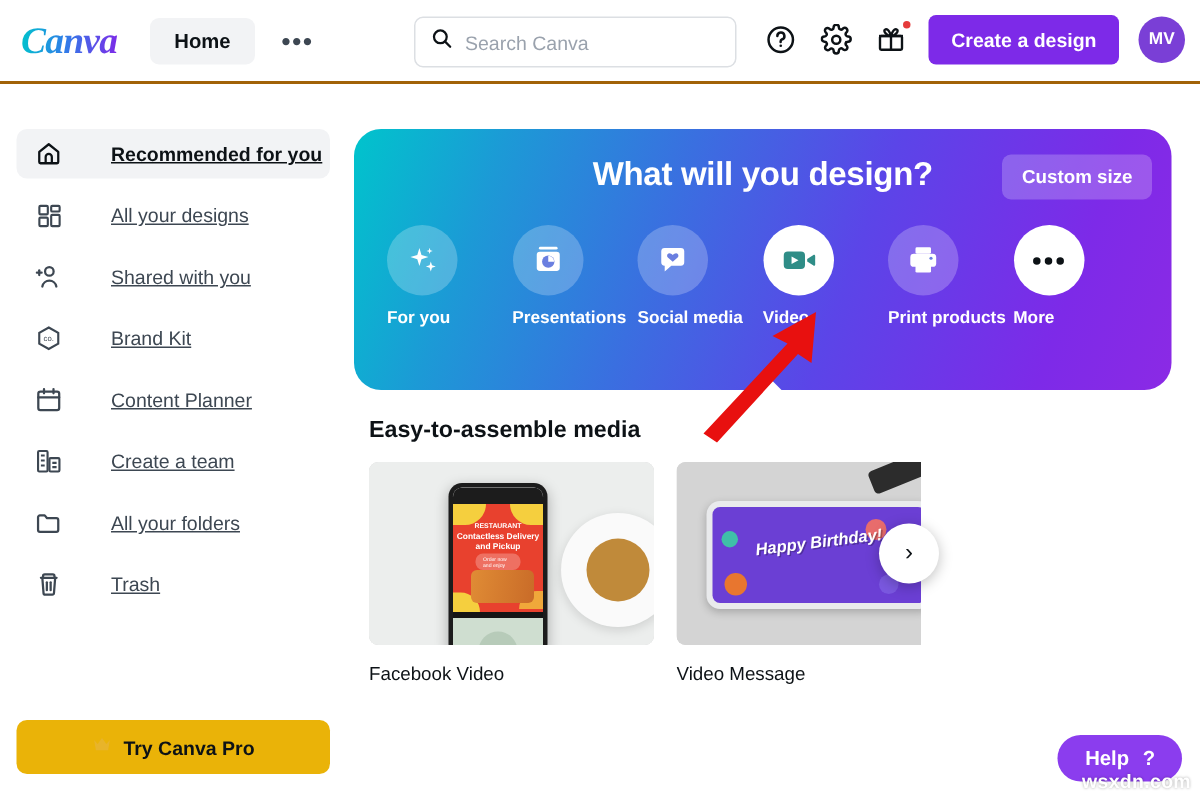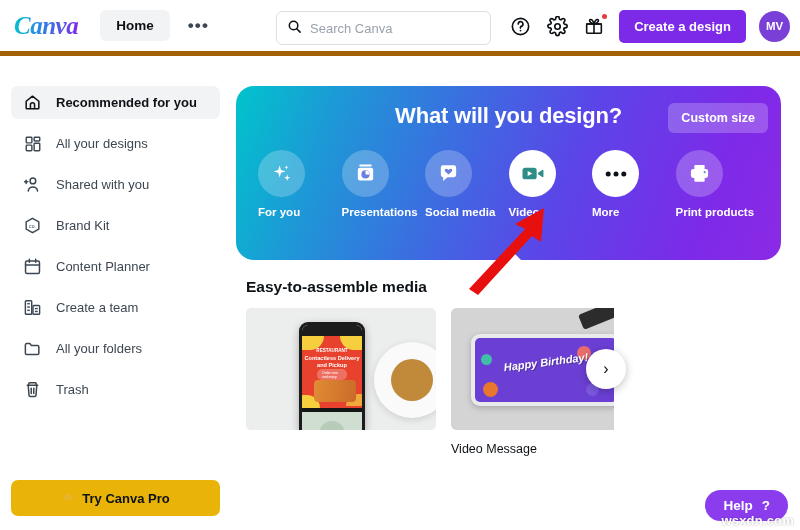--- a/index.html
+++ b/index.html
@@ -9,21 +9,21 @@
     background: #ffffff;
     overflow: hidden;
   }
   #app { position: relative; width: 800px; height: 530px; background: #fff; }
 
   
   .header {
     position: absolute; top: 0; left: 0; width: 800px; height: 56px;
     background: #fff;
     display: flex; align-items: center;
-    border-bottom: 5px solid #a16207;
+    border-bottom: 2px solid #a16207;
   }
   .logo {
     margin-left: 14px;
     font-family: "Liberation Serif", serif;
     font-size: 25px; font-style: italic; font-weight: 700;
     letter-spacing: -0.5px;
     background: linear-gradient(95deg, #00c4cc 0%, #2e7fe8 45%, #7d2ae8 100%);
     -webkit-background-clip: text; background-clip: text;
     -webkit-text-fill-color: transparent; color: transparent;
     line-height: 1;
@@ -84,21 +84,21 @@
     display: flex; align-items: center; height: 33px;
     margin: 0 11px 8px 11px; padding-left: 11px;
     border-radius: 7px; cursor: pointer;
   }
   .side-item.active { background: #f2f3f5; }
   .side-item .s-ico {
     width: 21px; height: 21px; display: flex; align-items: center;
     justify-content: center; flex: 0 0 21px;
   }
   .side-label {
-    margin-left: 13px; font-size: 13px; color: #3d4752; white-space: nowrap;
+    margin-left: 31px; font-size: 13px; color: #3d4752; white-space: nowrap; text-decoration: underline;
   }
   .side-item.active .side-label { color: #0d1216; font-weight: 700; }
   .pro-btn {
     position: absolute; left: 11px; bottom: 14px; width: 209px; height: 36px;
     background: #eab308; border-radius: 7px;
     display: flex; align-items: center; justify-content: center;
     gap: 7px; cursor: pointer;
   }
   .pro-btn span.lbl { font-size: 13px; font-weight: 700; color: #0d1216; }
 
@@ -442,40 +442,40 @@
             <svg width="25" height="25" viewBox="0 0 24 24" fill="#2f8d87">
               <rect x="2.4" y="6.4" width="13.6" height="11.2" rx="2.6"></rect>
               <path d="M17.4 11.2l4-2.6c.5-.3 1.1.05 1.1.6v5.6c0 .55-.6.9-1.1.6l-4-2.6z"></path>
               <path d="M7.4 9.6l4.4 2.4-4.4 2.4z" fill="#ffffff"></path>
             </svg>
           </div>
           <div class="cat-label">Video</div>
         </div>
 
         <div class="cat">
-          <div class="cat-circle white">
-            <svg width="24" height="8" viewBox="0 0 24 8" fill="#0d1216">
-              <circle cx="4.2" cy="4" r="2.5"></circle>
-                <circle cx="12" cy="4" r="2.5"></circle>
-                <circle cx="19.8" cy="4" r="2.5"></circle>
-            </svg>
-          </div>
-          <div class="cat-label">More</div>
-        </div>
-
-        <div class="cat">
           <div class="cat-circle">
             <svg width="23" height="23" viewBox="0 0 24 24" fill="#ffffff">
               <rect x="6.6" y="3" width="10.8" height="4.4" rx="1"></rect>
               <rect x="3" y="7.4" width="18" height="9.2" rx="2.4"></rect>
               <rect x="6.6" y="14" width="10.8" height="6.6" rx="1"></rect>
               <circle cx="17.4" cy="10.6" r="1.1" fill="#6a7fe0"></circle>
             </svg>
           </div>
           <div class="cat-label">Print products</div>
+        </div>
+
+        <div class="cat">
+          <div class="cat-circle white">
+            <svg width="24" height="8" viewBox="0 0 24 8" fill="#0d1216">
+              <circle cx="4.2" cy="4" r="2.5"></circle>
+                <circle cx="12" cy="4" r="2.5"></circle>
+                <circle cx="19.8" cy="4" r="2.5"></circle>
+            </svg>
+          </div>
+          <div class="cat-label">More</div>
         </div>
       </div>
 
       <div class="notch"></div>
     </div>
 
     <div class="sec-title">Easy-to-assemble media</div>
 
     <div class="cards">
 
@@ -500,20 +500,21 @@
               <div class="fb-bot">
                 <span class="fb-av"></span>
                   <span class="fb-ln"></span>
               </div>
               <div class="fb-grn" style="position:absolute;left:0;right:0;bottom:0;height:23px;">
                 <div class="fb-circ"></div>
               </div>
             </div>
           </div>
         </div>
+        <div class="card-label">Facebook Video</div>
       </div>
 
       <div class="card clip">
         <div class="thumb">
           <div class="vm-bg"></div>
           <div class="vm-pen"></div>
           <div class="phone-h">
             <div class="scr vm-scr">
               <div class="blob" style="left:6px;top:16px;width:11px;height:11px;background:#3fbfa8;"></div>
               <div class="blob" style="left:8px;top:44px;width:15px;height:15px;background:#e8762f;"></div>

